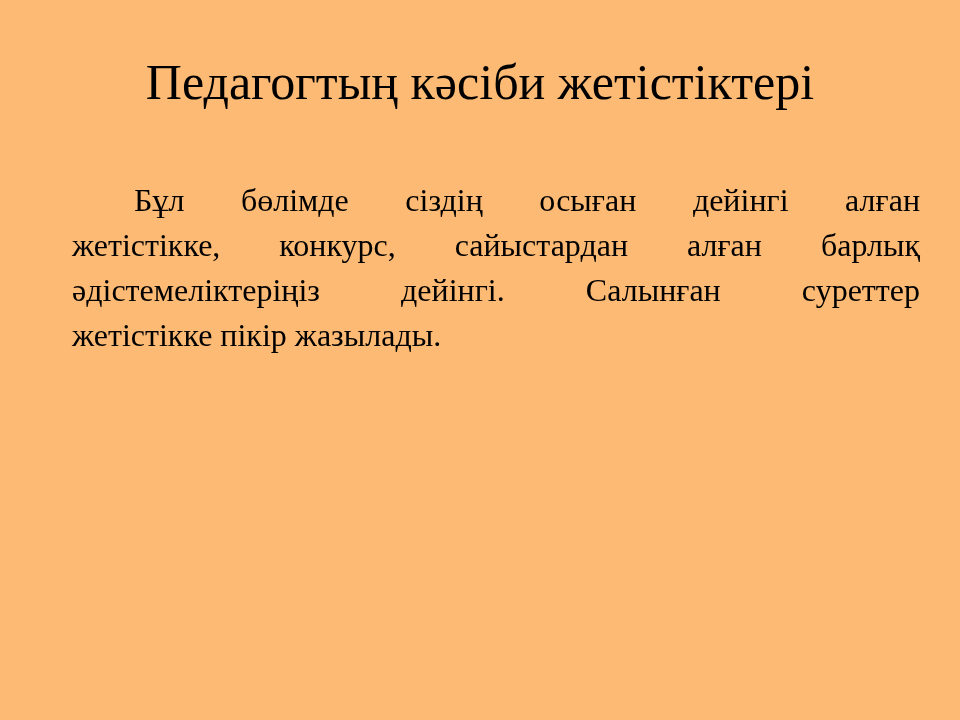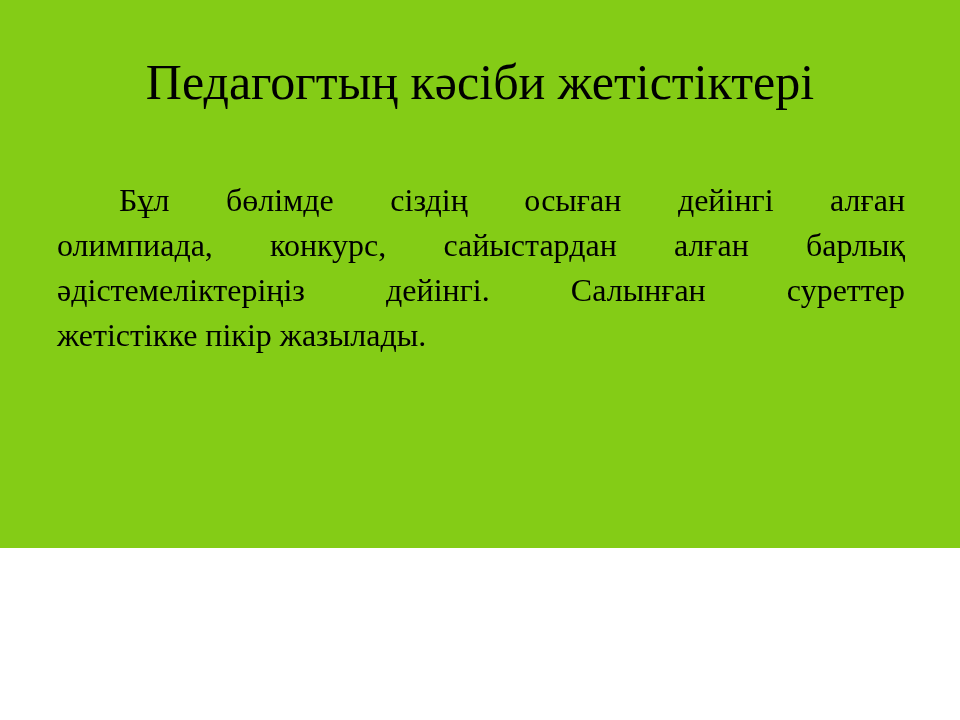--- a/index.html
+++ b/index.html
@@ -3,39 +3,39 @@
 <meta charset="utf-8">
 <style>
   html, body {
     margin: 0;
     padding: 0;
     background: #ffffff;
   }
   .slide {
     position: relative;
     width: 960px;
-    height: 548px;
-    background: #84cc16;
+    height: 720px;
+    background: #fdba74;
     overflow: hidden;
     font-family: "Liberation Serif", "DejaVu Serif", serif;
     color: #000000;
   }
   .slide-title {
     margin: 0;
     padding-top: 54px;
     text-align: center;
     font-size: 50px;
     font-weight: normal;
     line-height: 1.15;
     color: #000000;
     font-family: "Liberation Serif", "DejaVu Serif", serif;
   }
   .body-text {
     position: absolute;
-    left: 57px;
+    left: 72px;
     top: 178px;
     width: 848px;
     font-size: 32px;
     line-height: 45px;
     color: #000000;
   }
   .body-line {
     text-align: justify;
     text-align-last: justify;
     white-space: normal;
@@ -49,17 +49,17 @@
   }
 </style>
 </head>
 <body>
 
 <div class="slide">
   <h1 class="slide-title">Педагогтың кәсіби жетістіктері</h1>
 
   <div class="body-text">
     <div class="body-line first">Бұл бөлімде сіздің осыған дейінгі алған</div>
-    <div class="body-line">олимпиада, конкурс, сайыстардан алған барлық</div>
+    <div class="body-line">жетістікке, конкурс, сайыстардан алған барлық</div>
     <div class="body-line">әдістемеліктеріңіз дейінгі. Салынған суреттер</div>
     <div class="body-line last">жетістікке пікір жазылады.</div>
   </div>
 </div>
 
 </body></html>

